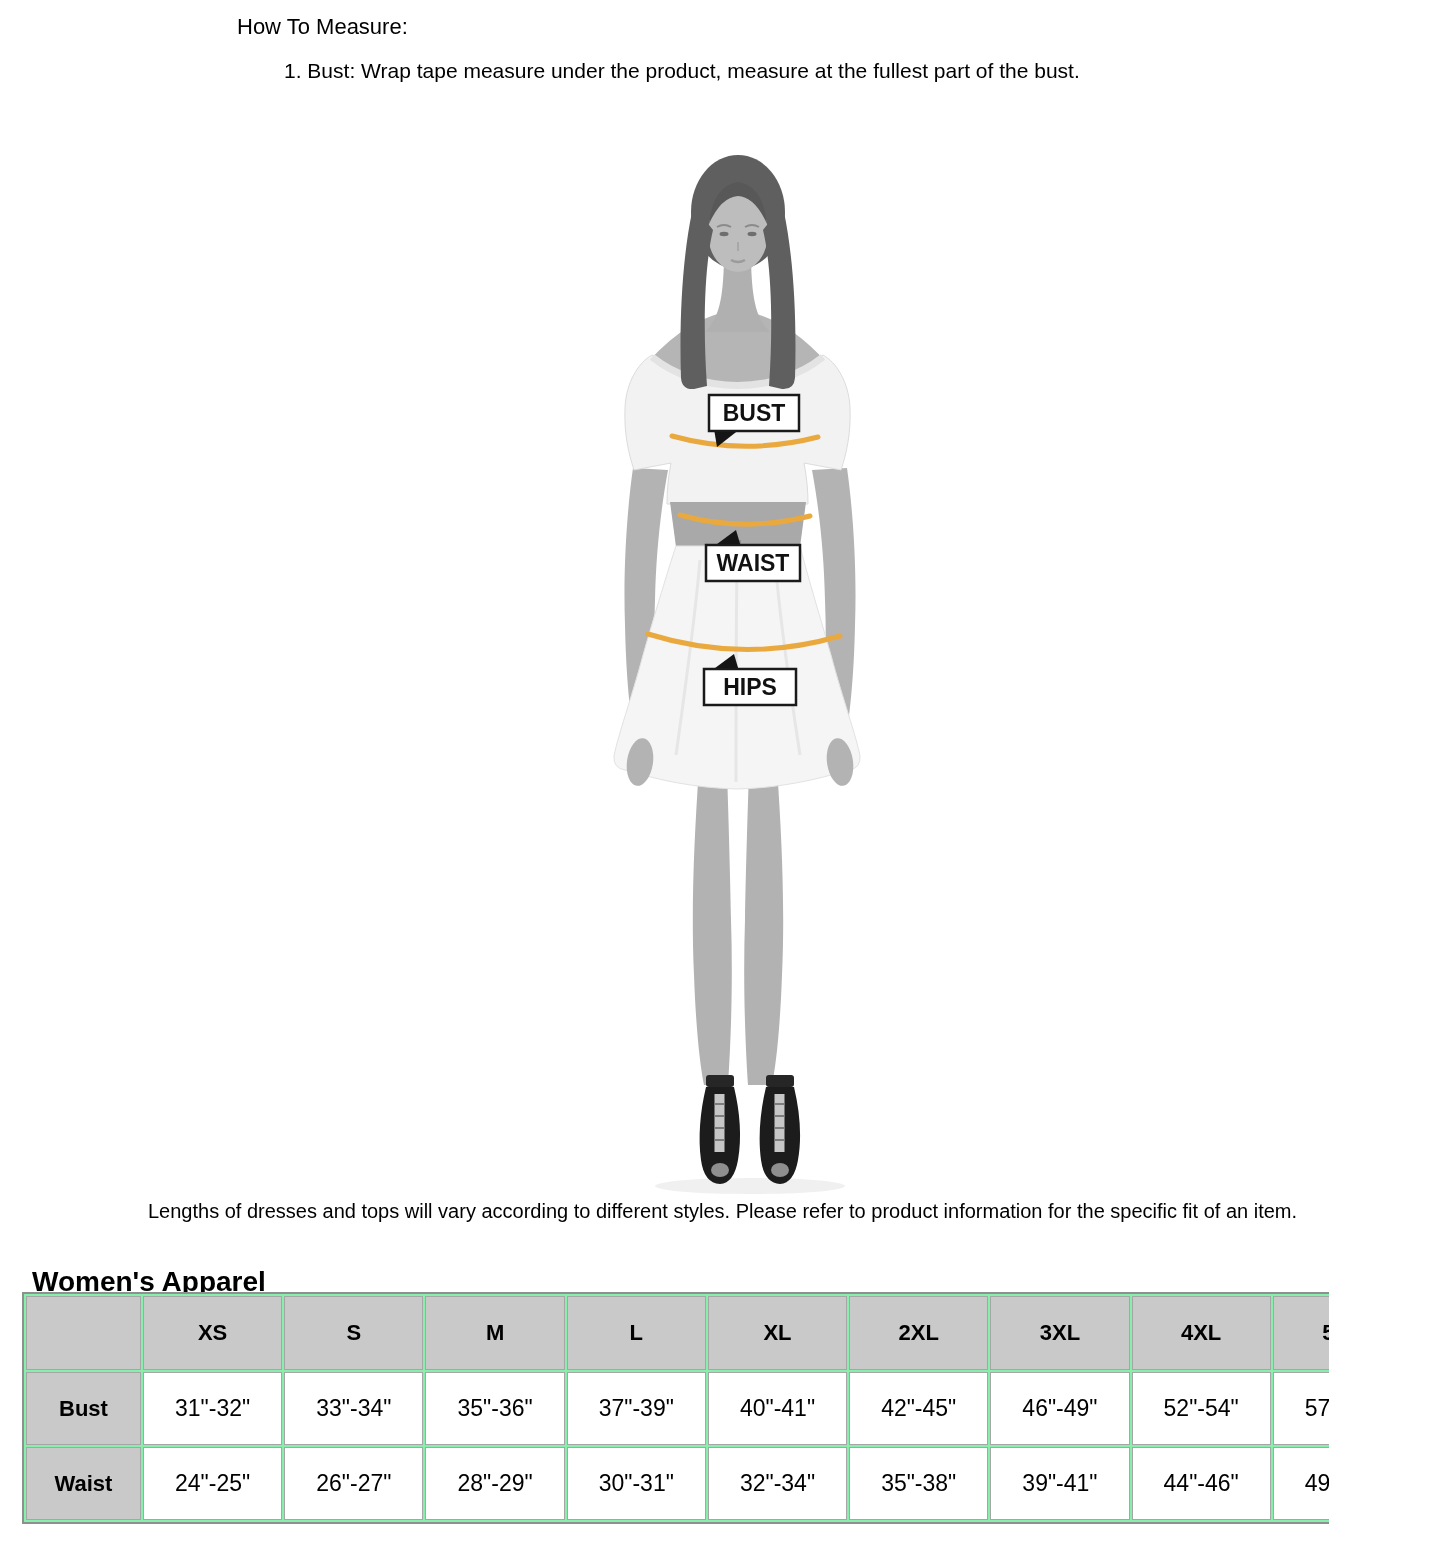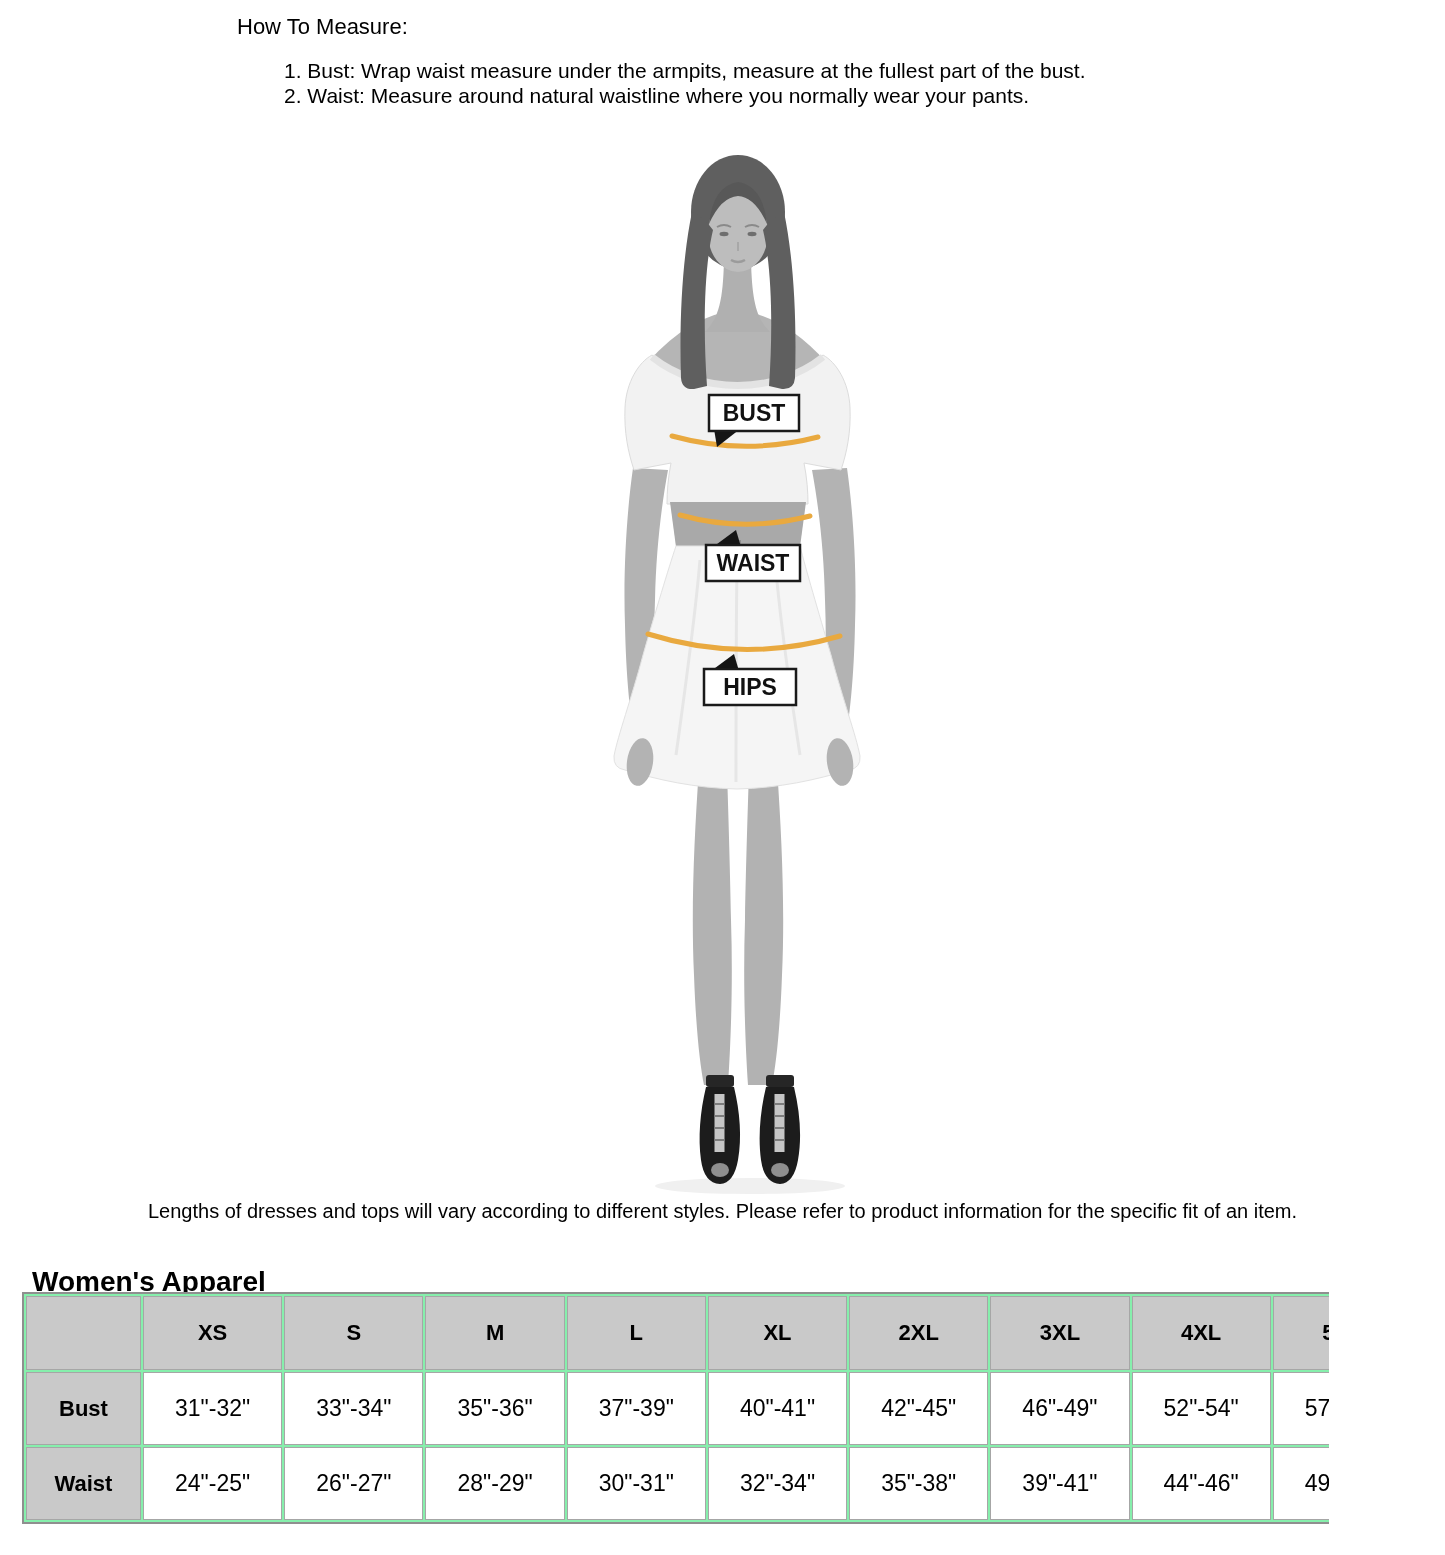--- a/index.html
+++ b/index.html
@@ -32,26 +32,21 @@
 <body>
 
 <div class="page">
 
   <div class="howto-title">How To Measure:</div>
 
   <div class="howto-list">
     <div class="howto-line">
       <span class="step-num">1.</span>
       <span class="step-label">Bust:</span>
-      <span class="step-text">Wrap waist measure under the armpits, measure at the fullest part of the bust.</span>
-    </div>
-    <div class="howto-line">
-      <span class="step-num">2.</span>
-      <span class="step-label">Waist:</span>
-      <span class="step-text">Measure around natural waistline where you normally wear your pants.</span>
+      <span class="step-text">Wrap tape measure under the product, measure at the fullest part of the bust.</span>
     </div>
   </div>
 
   <div class="figure-wrap">
     <svg width="350" height="1052" viewBox="555 148 350 1052" xmlns="http://www.w3.org/2000/svg">
 
       <ellipse cx="750" cy="1186" rx="95" ry="8" fill="#f0f0f0"></ellipse>
 
       <path d="M648,362 Q690,315 737,310 Q784,315 826,362 L822,420 L652,420 Z" fill="#b5b5b5"></path>
 

